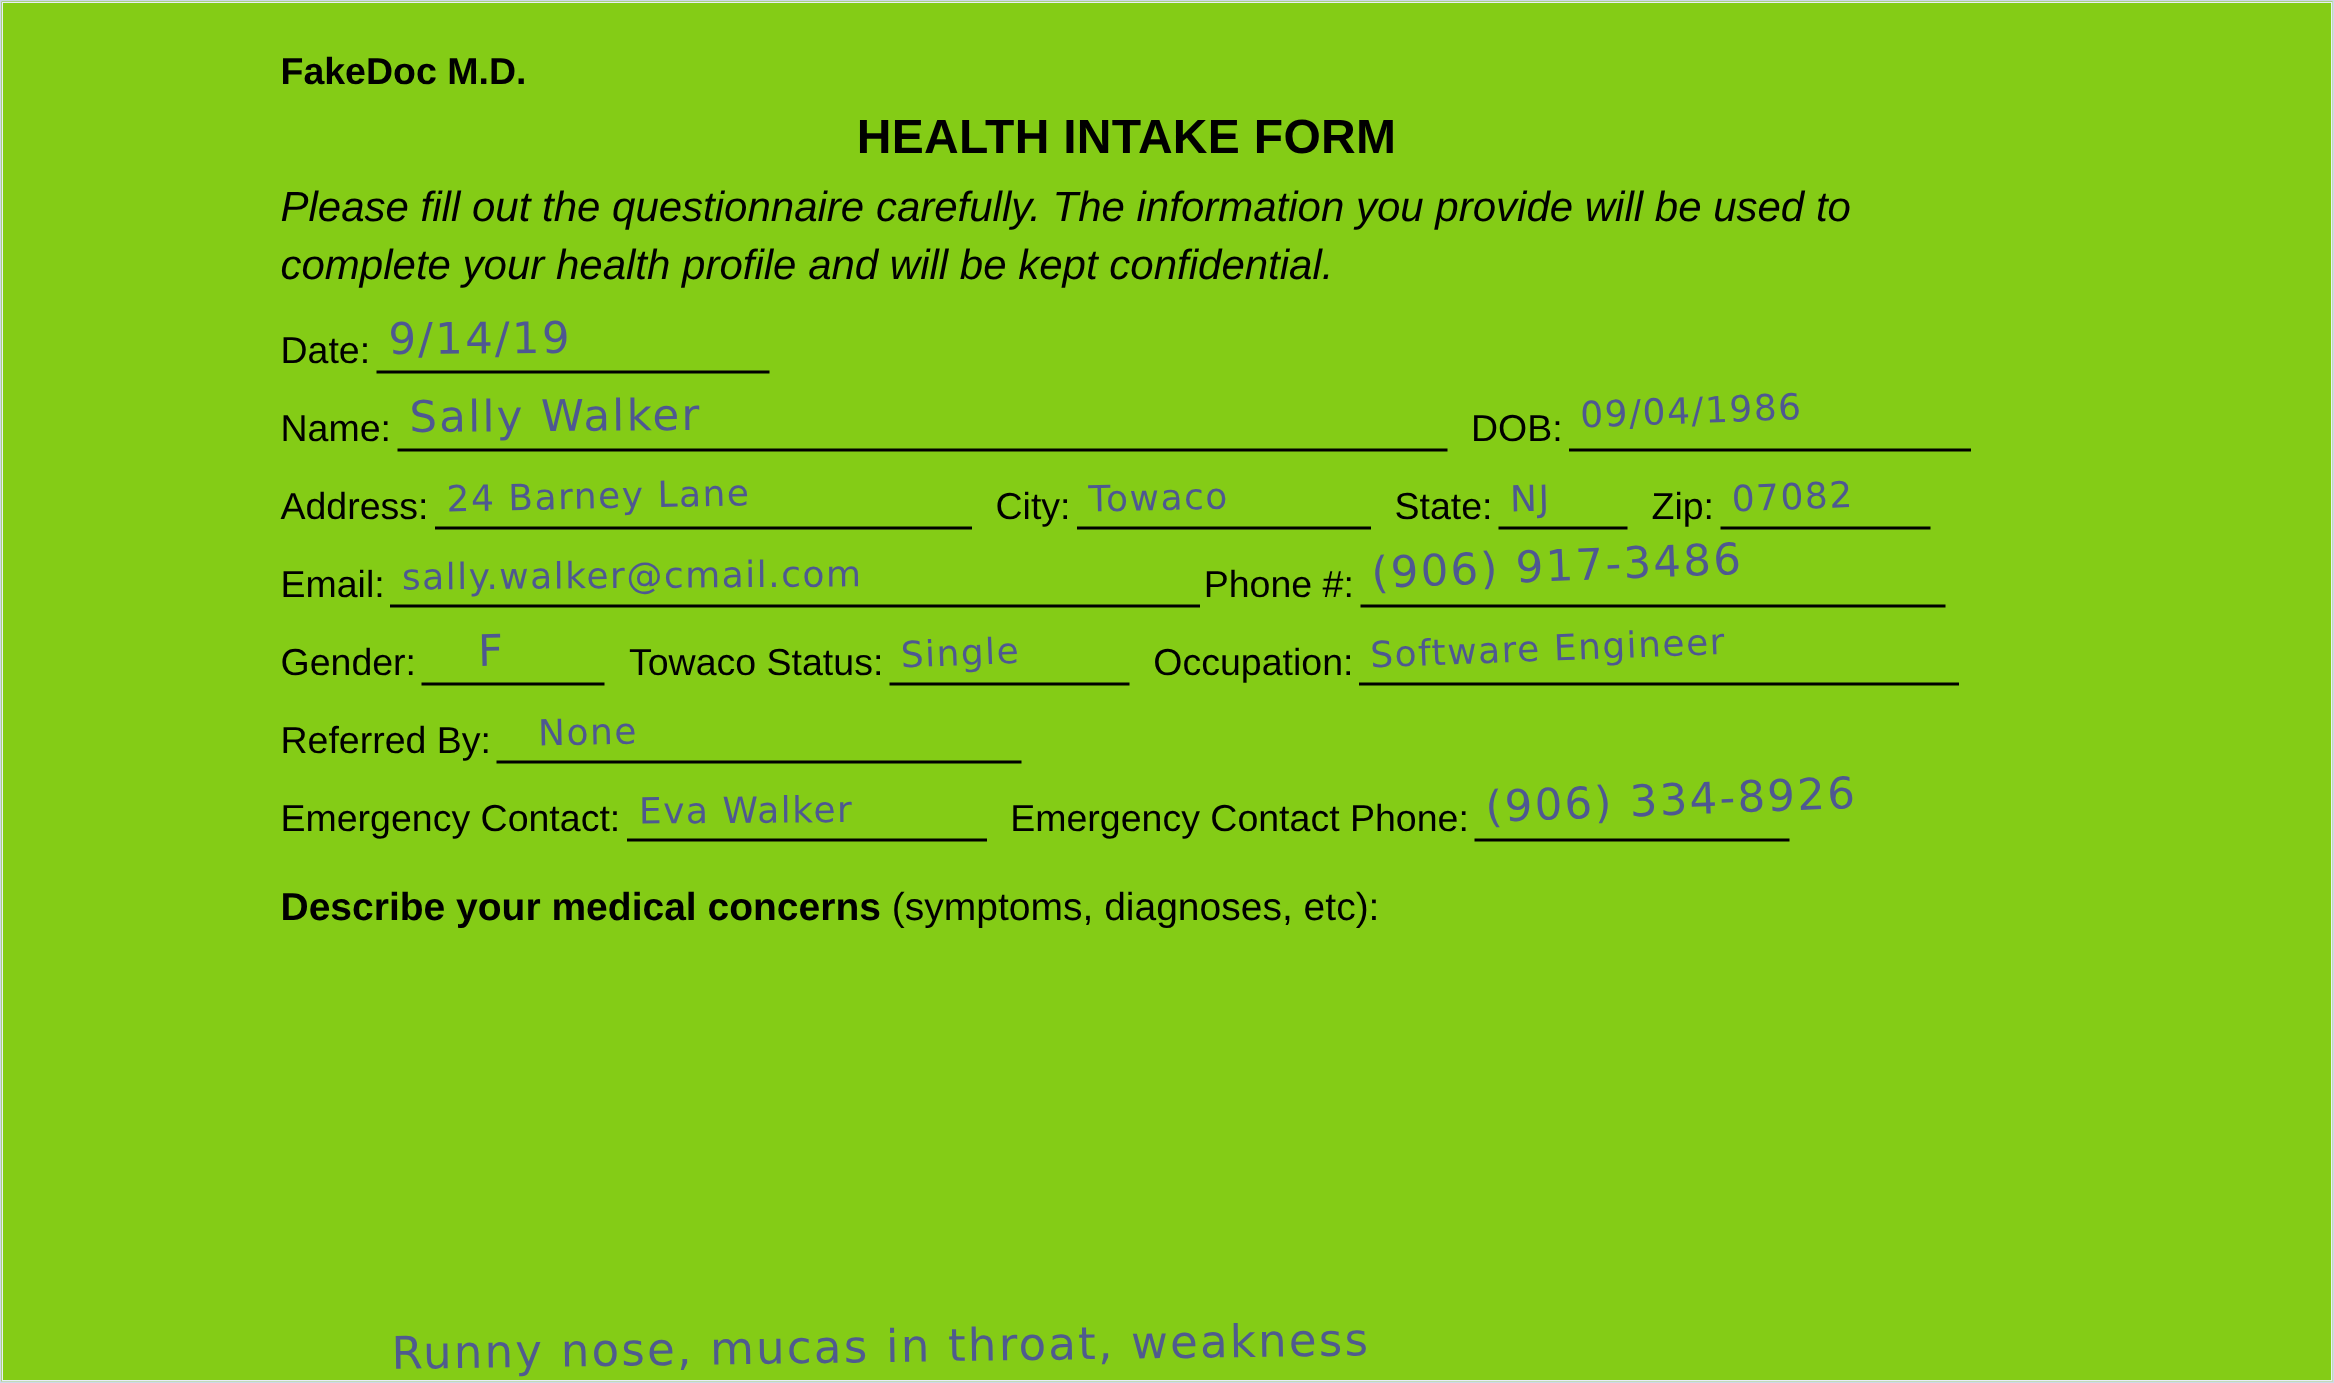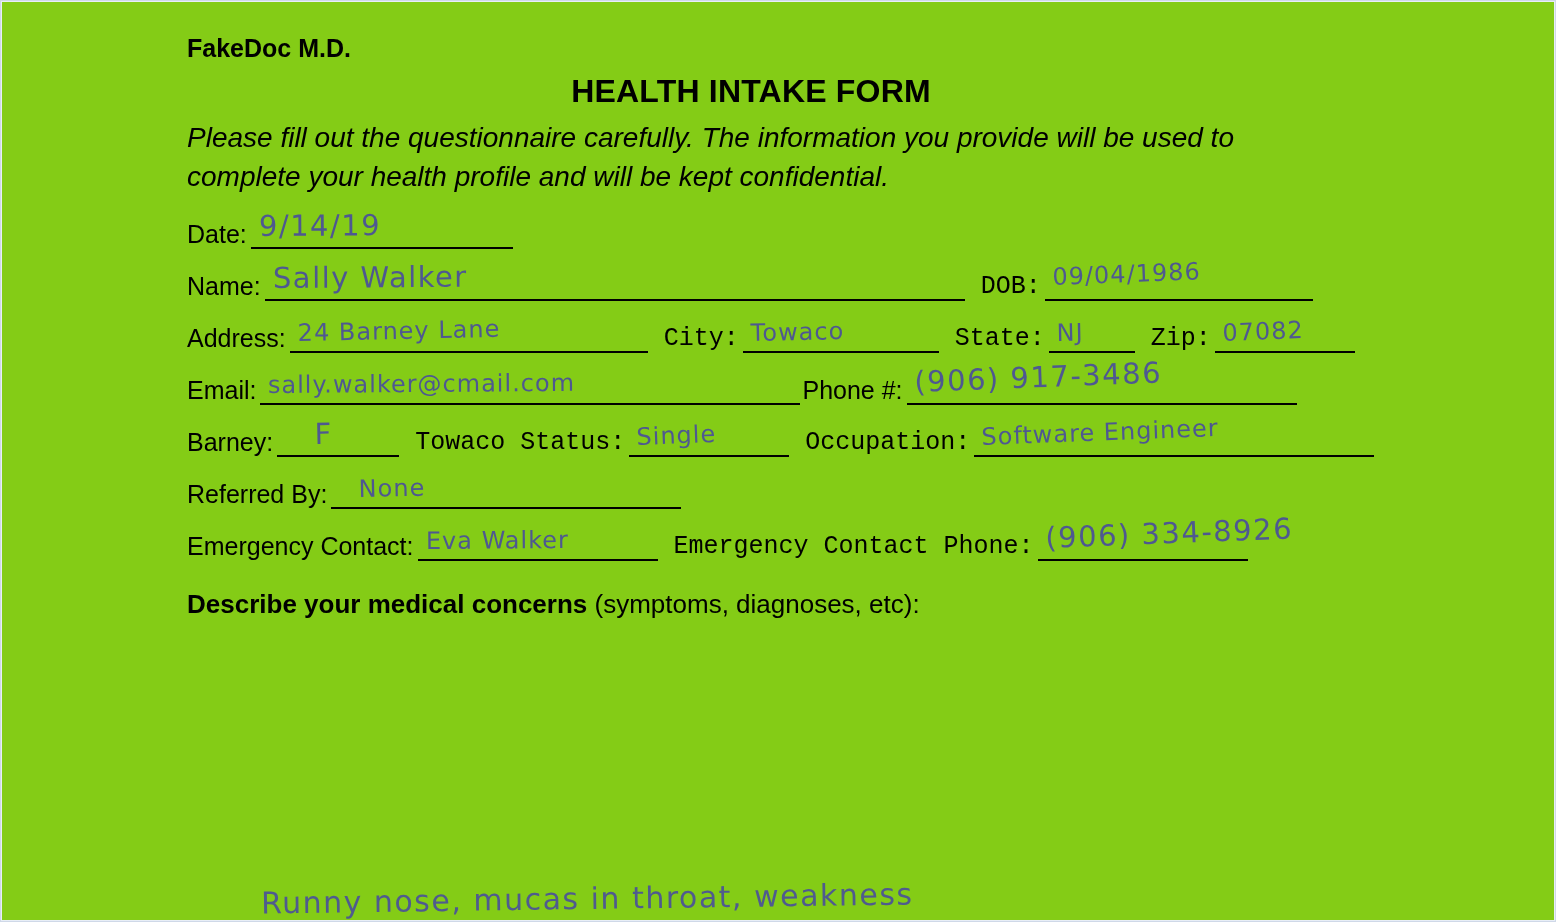--- a/index.html
+++ b/index.html
@@ -60,21 +60,21 @@
     color: #000;
     margin-top: 16px;
     white-space: nowrap;
   }
   .lbl {
     font-size: 25px;
     color: #000;
     line-height: 1;
     padding-bottom: 2px;
   }
-  .lbl.sp-l { margin-left: 14px; font-family: Liberation Mono, monospace; }
+  .lbl.sp-l { margin-left: 14px; }
   .fill {
     position: relative;
     border-bottom: 2px solid #000;
     height: 34px;
     margin-left: 4px;
     margin-right: 2px;
     display: inline-block;
     vertical-align: bottom;
   }
   .hand {
@@ -188,21 +188,21 @@
       <span class="fill w-email">
         <span class="hand sm tilt0">sally.walker@cmail.com</span>
       </span>
       <span class="lbl">Phone #:</span>
       <span class="fill w-phone">
         <span class="hand lg tilt2">(906) 917-3486</span>
       </span>
     </div>
 
     <div class="frow">
-      <span class="lbl">Barney:</span>
+      <span class="lbl">Gender:</span>
       <span class="fill w-gender">
         <span class="hand lg" style="left:38px">F</span>
       </span>
       <span class="lbl sp-l">Towaco Status:</span>
       <span class="fill w-marital">
         <span class="hand sm tilt2">Single</span>
       </span>
       <span class="lbl sp-l">Occupation:</span>
       <span class="fill w-occupation">
         <span class="hand sm tilt2">Software Engineer</span>

